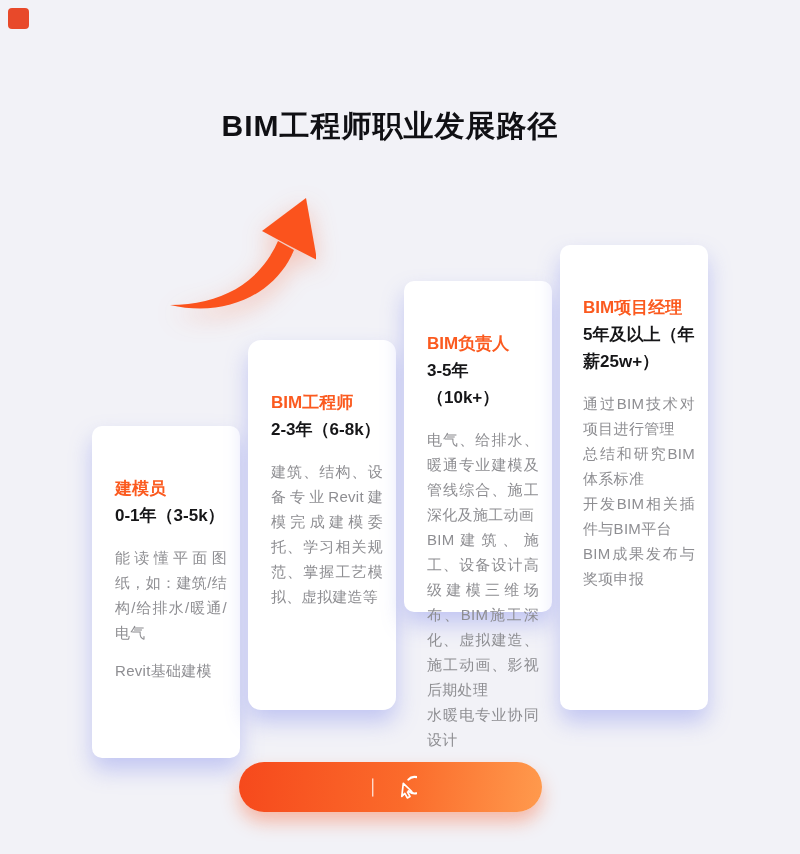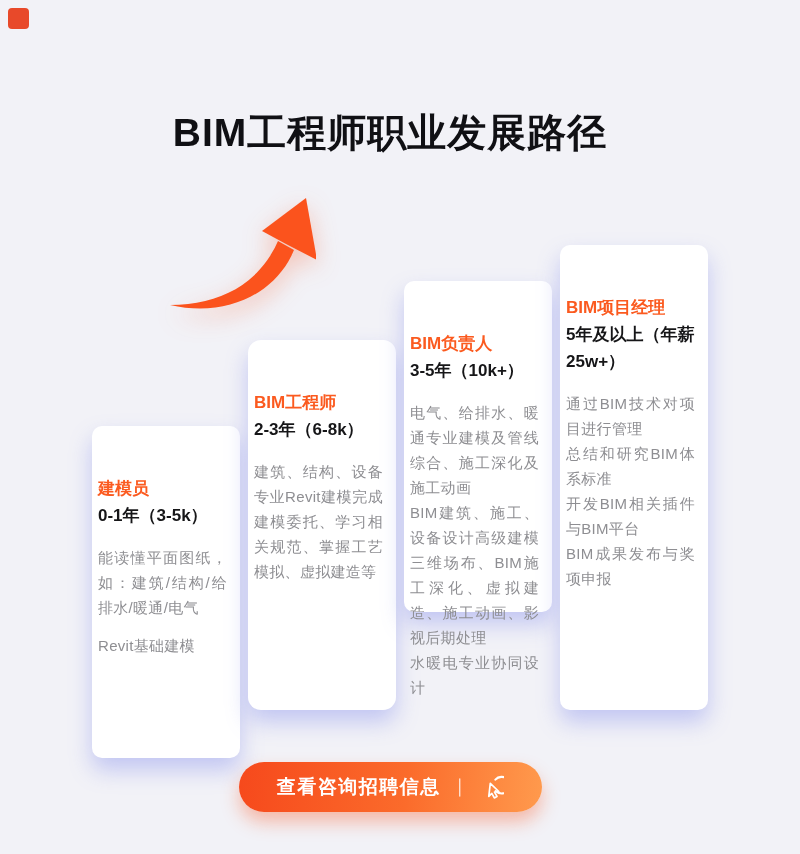--- a/index.html
+++ b/index.html
@@ -17,37 +17,37 @@
   .brand-mark {
     position: absolute; left: 8px; top: 8px;
     width: 21px; height: 21px;
     background: #e8492a; border-radius: 4px;
   }
 
   .page-title {
     position: absolute; left: 0; top: 106px;
     width: 780px;
     text-align: center;
-    font-size: 39px; font-weight: 800;
+    font-size: 30px; font-weight: 800;
     color: #101014; letter-spacing: 1px;
   }
 
   .growth-arrow {
     position: absolute; left: 166px; top: 194px;
     width: 150px; height: 126px;
     filter: drop-shadow(0 8px 12px rgba(250, 83, 29, 0.30));
   }
 
   .card {
     position: absolute;
     width: 148px;
     background: #ffffff;
     border-radius: 10px;
     box-shadow: 0 12px 22px rgba(128, 138, 235, 0.42);
-    padding: 50px 13px 0 6px;
+    padding: 50px 13px 0 23px;
   }
   .c1 { left:  92px; top: 378px; height: 332px; margin-top: 48px; }
   .c2 { left: 248px; top: 340px; height: 370px; border-radius: 13px; }
   .c3 { left: 404px; top: 281px; height: 331px; }
   .c4 { left: 560px; top: 245px; height: 465px; }
 
   .role {
     font-size: 17px; font-weight: 800;
     color: #fb5a1f; line-height: 26px;
   }
@@ -131,21 +131,20 @@
     <h4 class="exp">5年及以上（年薪25w+）</h4>
     <div class="card-body">
       <p>通过BIM技术对项目进行管理</p>
       <p>总结和研究BIM体系标准</p>
       <p>开发BIM相关插件与BIM平台</p>
       <p>BIM成果发布与奖项申报</p>
     </div>
   </section>
 
   <button class="cta">
-    <span class="cta-label">查看咨询招聘信息</span>
     <span class="cta-sep">｜</span>
     <svg width="26" height="26" viewBox="0 0 26 26" xmlns="http://www.w3.org/2000/svg">
       <path d="M17.7 17.05 A 8.3 8.3 0 1 0 17.4 5.6" fill="none" stroke="#ffffff" stroke-width="2.1" stroke-linecap="round"></path>
       <path d="M12.3 9.3 L20.8 17.5 L16.5 18 L19 22.4 L16.3 23.9 L13.8 19.4 L10.8 22.3 Z" fill="none" stroke="#ffffff" stroke-width="1.7" stroke-linejoin="round"></path>
     </svg>
   </button>
 
 </div>
 
 </body></html>

